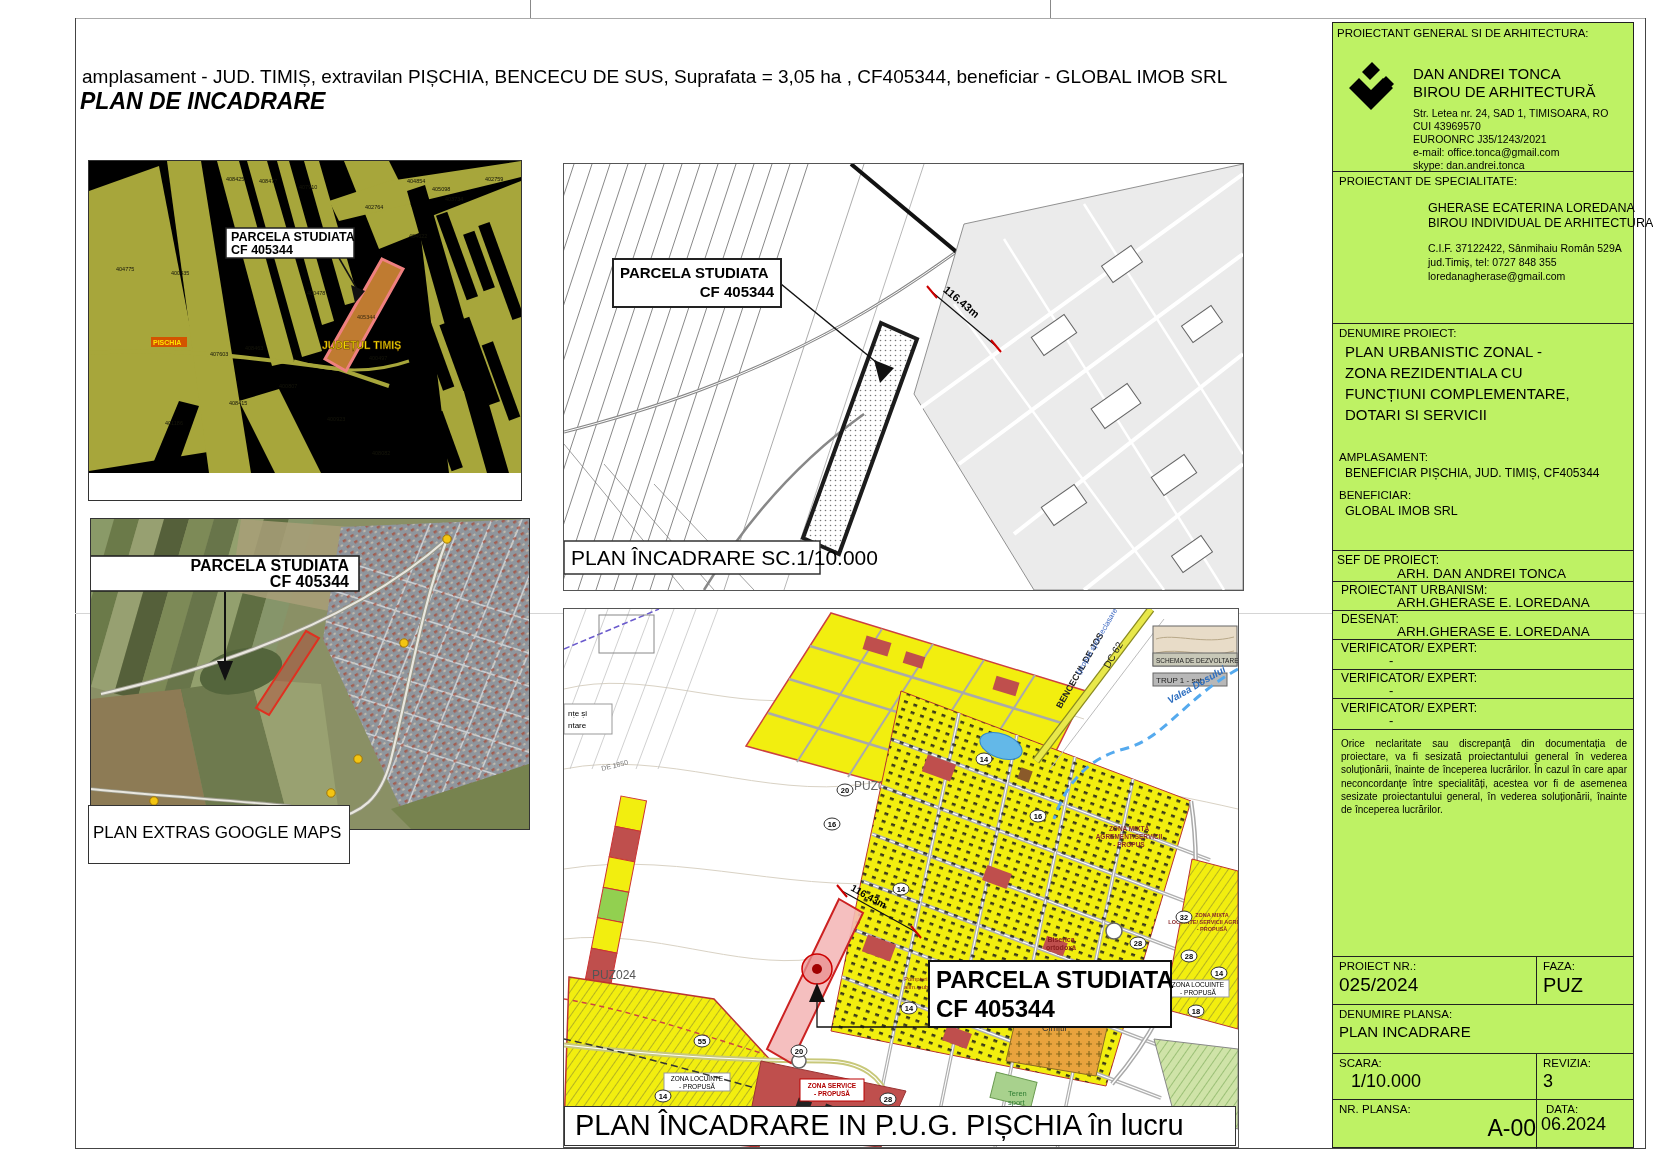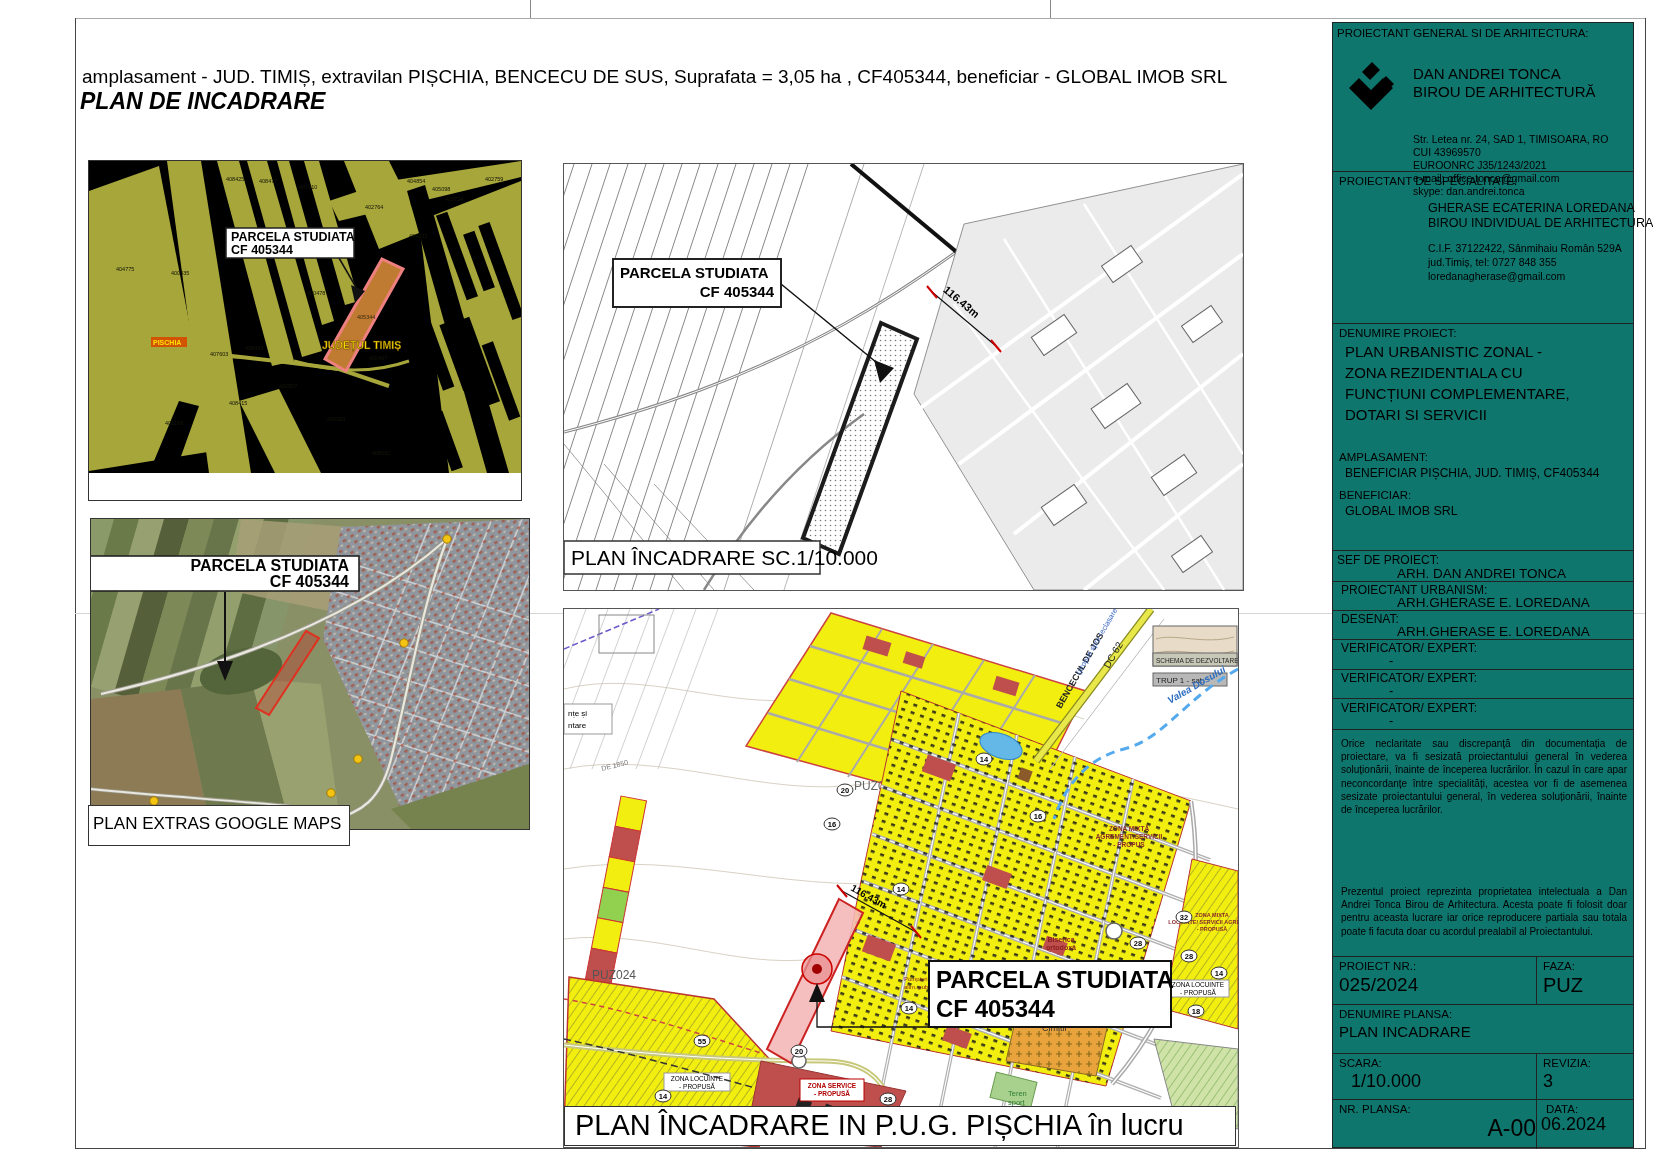--- a/index.html
+++ b/index.html
@@ -158,21 +158,21 @@
         <circle cx="63" cy="282" r="4.2" fill="#f3c512" stroke="#a07608" stroke-width="1"></circle>
       </g>
       <polygon points="215,112 228,119 178,196 165,189" fill="rgba(190,50,40,0.35)" stroke="#e03020" stroke-width="2"></polygon>
       <line x1="134" y1="73" x2="134" y2="146" stroke="#111" stroke-width="2"></line>
       <polygon points="126,142 142,142 134,162" fill="#111"></polygon>
       <rect x="-15" y="37" width="283" height="35" fill="#fff" stroke="#222" stroke-width="1.6"></rect>
       <text x="258" y="52" font-size="16" font-weight="bold" text-anchor="end">PARCELA STUDIATA</text>
       <text x="258" y="68" font-size="16" font-weight="bold" text-anchor="end">CF 405344</text>
     </svg>
   </div>
-  <div class="abs cap" style="left:88px;top:805px;width:252px;height:23px;font-size:17px;padding:8px 4px;z-index:5">PLAN EXTRAS GOOGLE MAPS</div>
+  <div class="abs cap" style="left:88px;top:805px;width:252px;height:23px;font-size:17px;padding:17px 4px;z-index:5">PLAN EXTRAS GOOGLE MAPS</div>
 
   <div class="abs panel" style="left:563px;top:163px;width:681px;height:428px;border-color:#555">
     <svg width="679" height="426" viewBox="0 0 679 426">
       <rect width="679" height="426" fill="#fff"></rect>
       <g stroke="#555" stroke-width="0.7">
         <line x1="10" y1="0" x2="-130" y2="426"></line>
           <line x1="28" y1="0" x2="-112" y2="426"></line>
         <line x1="46" y1="0" x2="-94" y2="426"></line>
           <line x1="64" y1="0" x2="-76" y2="426"></line>
         <line x1="82" y1="0" x2="-58" y2="426"></line>
@@ -471,31 +471,31 @@
           <text x="99" y="490">14</text>
       </g>
 
       <rect x="365" y="352" width="242" height="66" fill="#fff" stroke="#111" stroke-width="2"></rect>
       <text x="372" y="379" font-size="24" font-weight="bold">PARCELA STUDIATA</text>
       <text x="372" y="408" font-size="24" font-weight="bold">CF 405344</text>
     </svg>
     <div class="abs cap" style="left:0;top:497px;width:650px;height:34px;font-size:29px;padding:2px 10px;border-width:1.5px;z-index:6">PLAN ÎNCADRARE IN P.U.G. PIȘCHIA în lucru</div>
   </div>
 
-  <div class="abs" style="left:1332px;top:22px;width:302px;height:1126px;border:1px solid #222;box-sizing:border-box;background:#0f766e">
+  <div class="abs" style="left:1332px;top:22px;width:302px;height:1126px;border:1px solid #222;box-sizing:border-box;background:#bef264">
 
     <div class="abs tb-lbl" style="left:4px;top:4px">PROIECTANT GENERAL SI DE ARHITECTURA:</div>
     <svg class="abs" style="left:10px;top:36px" width="56" height="56" viewBox="0 0 56 56">
       <path d="M6,29 L28,51 L50,29 L40,19 L28,31 L16,19 Z" fill="#000"></path>
       <path d="M19,13 L29,3 L37,11 L27,21 Z" fill="#000"></path>
       <path d="M33,27 L43,17 L51,25 L41,35 Z" fill="#000"></path>
     </svg>
     <div class="abs tb-b" style="left:80px;top:42px;font-size:15px">DAN ANDREI TONCA</div>
     <div class="abs tb-b" style="left:80px;top:60px;font-size:15px">BIROU DE ARHITECTURĂ</div>
-    <div class="abs" style="left:80px;top:110px;font-size:10.5px;line-height:13px;white-space:nowrap">
+    <div class="abs" style="left:80px;top:84px;font-size:10.5px;line-height:13px;white-space:nowrap">
       <div>Str. Letea nr. 24, SAD 1, TIMISOARA, RO</div>
       <div>CUI 43969570</div>
       <div>EUROONRC J35/1243/2021</div>
       <div>e-mail: office.tonca@gmail.com</div>
       <div>skype: dan.andrei.tonca</div>
     </div>
 
     <div class="abs div-h" style="top:148px"></div>
     <div class="abs tb-lbl" style="left:6px;top:152px">PROIECTANT DE SPECIALITATE:</div>
     <div class="abs tb-b" style="left:95px;top:178px;font-size:12.5px">GHERASE ECATERINA LOREDANA</div>
@@ -531,21 +531,20 @@
     <div class="abs tb-b" style="left:56px;top:630px;font-size:13px">-</div>
     <div class="abs div-h" style="top:646px"></div>
     <div class="abs tb-lbl" style="left:8px;top:648px;font-size:12px">VERIFICATOR/ EXPERT:</div>
     <div class="abs tb-b" style="left:56px;top:660px;font-size:13px">-</div>
     <div class="abs div-h" style="top:675px"></div>
     <div class="abs tb-lbl" style="left:8px;top:678px;font-size:12px">VERIFICATOR/ EXPERT:</div>
     <div class="abs tb-b" style="left:56px;top:690px;font-size:13px">-</div>
 
     <div class="abs div-h" style="top:706px"></div>
     <p class="abs legal" style="left:8px;top:714px;width:286px">Orice neclaritate sau discrepanță din documentația de proiectare, va fi sesizată proiectantului general în vederea soluționării, înainte de începerea lucrărilor. În cazul în care apar neconcordanțe între specialități, acestea vor fi de asemenea sesizate proiectantului general, în vederea soluționării, înainte de începerea lucrărilor.</p>
-    <p class="abs legal" style="left:8px;top:862px;width:286px">Prezentul proiect reprezinta proprietatea intelectuala a Dan Andrei Tonca Birou de Arhitectura. Acesta poate fi folosit doar pentru aceasta lucrare iar orice reproducere partiala sau totala poate fi facuta doar cu acordul prealabil al Proiectantului.</p>
 
     <div class="abs div-h" style="top:933px"></div>
     <div class="abs div-v" style="left:203px;top:933px;height:48px"></div>
     <div class="abs tb-lbl" style="left:6px;top:937px">PROIECT NR.:</div>
     <div class="abs" style="left:6px;top:951px;font-size:19px">025/2024</div>
     <div class="abs tb-lbl" style="left:210px;top:937px">FAZA:</div>
     <div class="abs" style="left:210px;top:951px;font-size:20px">PUZ</div>
 
     <div class="abs div-h" style="top:981px"></div>
     <div class="abs tb-lbl" style="left:6px;top:985px">DENUMIRE PLANSA:</div>

